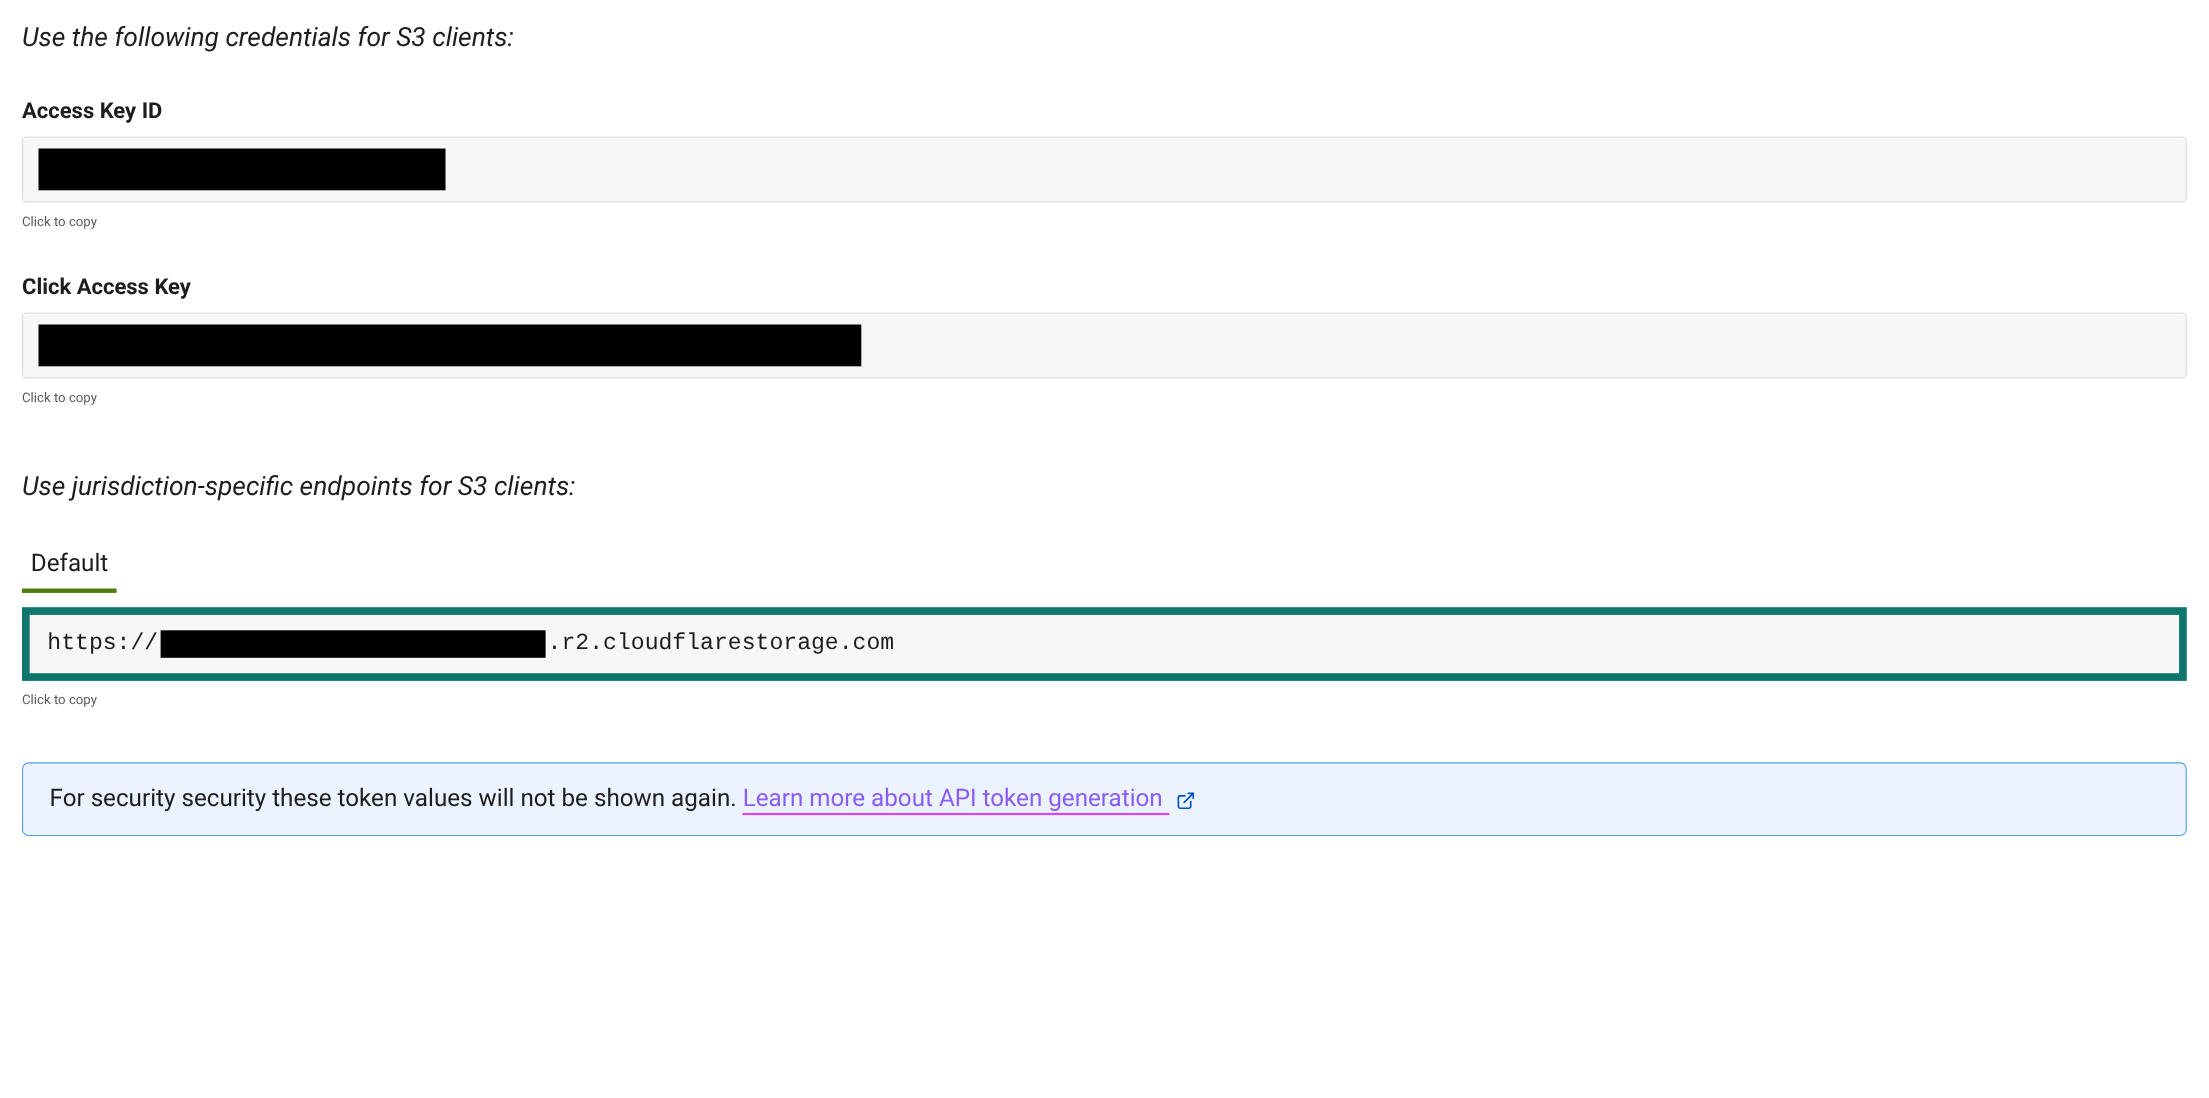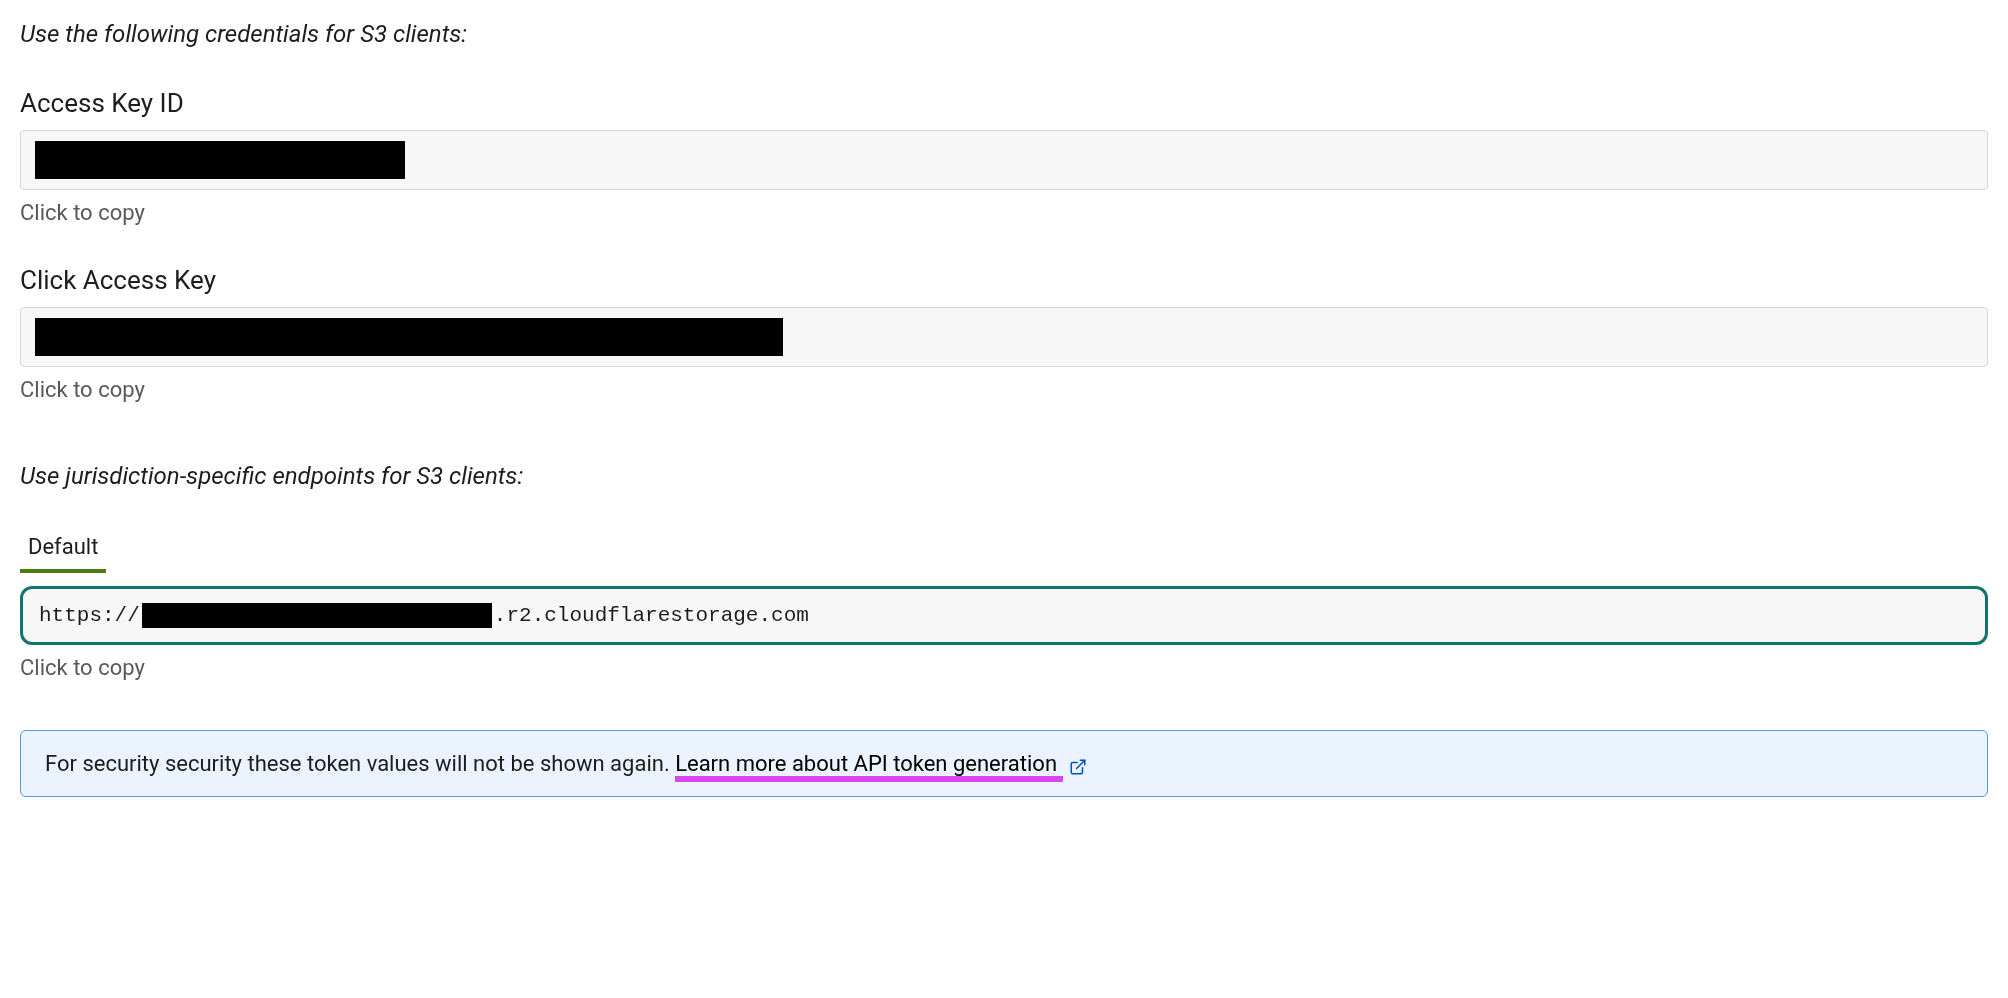--- a/index.html
+++ b/index.html
@@ -15,22 +15,22 @@
       font-size: 20px;
     }
     .intro-text {
       font-size: 24px;
       color: #1d1d1d;
       margin-bottom: 36px;
       font-weight: 400;
       font-style: italic;
     }
     .field-label {
-      font-size: 26px;
-      font-weight: 400;
+      font-size: 20px;
+      font-weight: 700;
       color: #1d1d1d;
       margin-bottom: 12px;
       margin-top: 40px;
     }
     .credential-box {
       background: #f7f7f7;
       border: 1px solid #d9d9d9;
       border-radius: 4px;
       padding: 10px 14px;
       margin-bottom: 10px;
@@ -53,66 +53,66 @@
     }
     .redacted-mid {
       background: #000000;
       width: 350px;
       height: 25px;
       display: inline-block;
       vertical-align: middle;
       margin: 0 2px;
     }
     .helper-text {
-      font-size: 22px;
+      font-size: 12px;
       color: #595959;
       margin-bottom: 40px;
     }
     .section-gap {
       margin-top: 60px;
     }
     .tabs {
       margin-top: 24px;
     }
     .tab {
       display: inline-block;
       font-size: 22px;
       color: #1d1d1d;
       padding: 8px 8px 10px 8px;
       border-bottom: 4px solid #4d7c0f;
       cursor: pointer;
       margin-bottom: -1px;
     }
     .endpoint-box {
       background: #f7f7f7;
-      border: 3px solid #0f766e;
-      border-radius: 12px;
+      border: 7px solid #0f766e;
+      border-radius: 0;
       padding: 14px 16px;
       margin-top: 14px;
       margin-bottom: 10px;
       font-family: "SFMono-Regular", Consolas, "Liberation Mono", Menlo, monospace;
       font-size: 21px;
       color: #1d1d1d;
       cursor: pointer;
       display: flex;
       align-items: center;
     }
     .info-banner {
       background: #eaf3fe;
       border: 1px solid #5699e8;
       border-radius: 6px;
       padding: 20px 24px;
       margin-top: 50px;
       font-size: 22px;
       color: #1d1d1d;
     }
     .info-link {
-      color: #000000;
+      color: #8b5cf6;
       text-decoration: none;
-      border-bottom: 6px solid #d946ef;
+      border-bottom: 2px solid #d946ef;
       cursor: pointer;
     }
     .external-icon {
       display: inline-block;
       vertical-align: middle;
       margin-left: 6px;
       width: 18px;
       height: 18px;
     }
     .external-icon svg {

